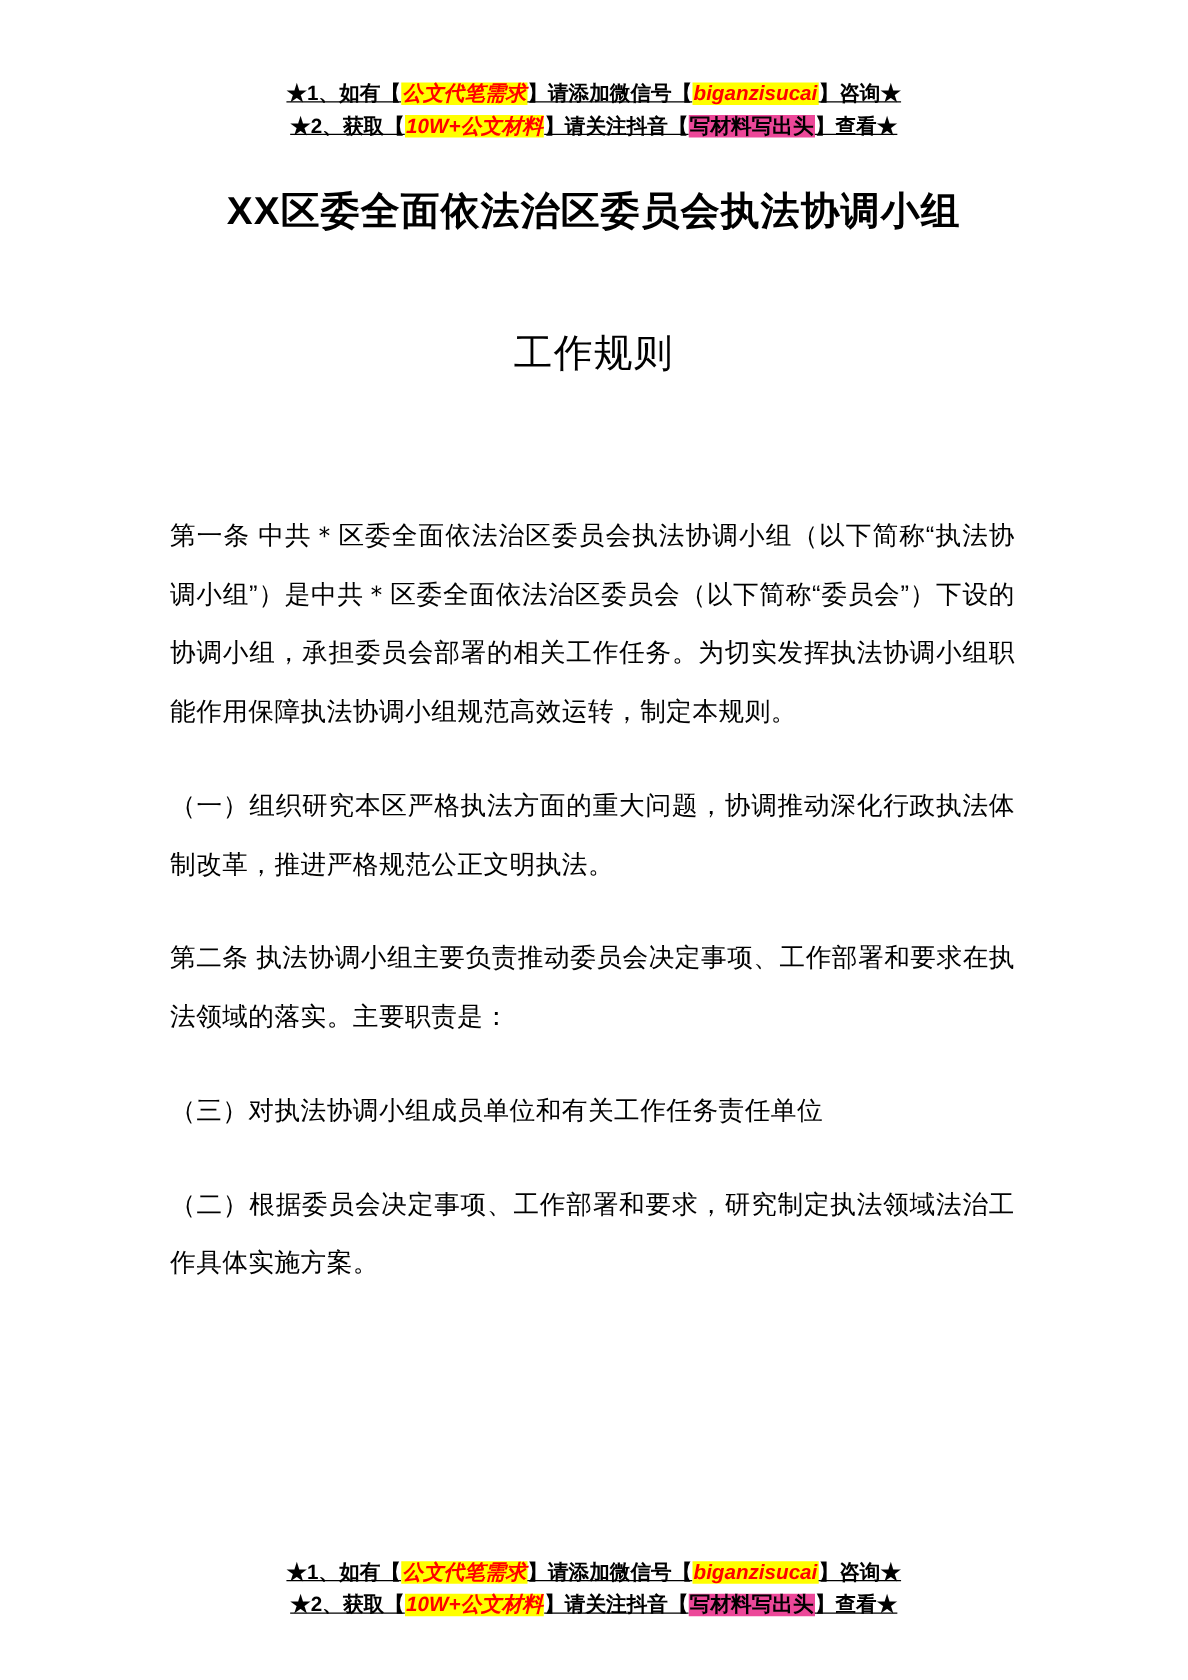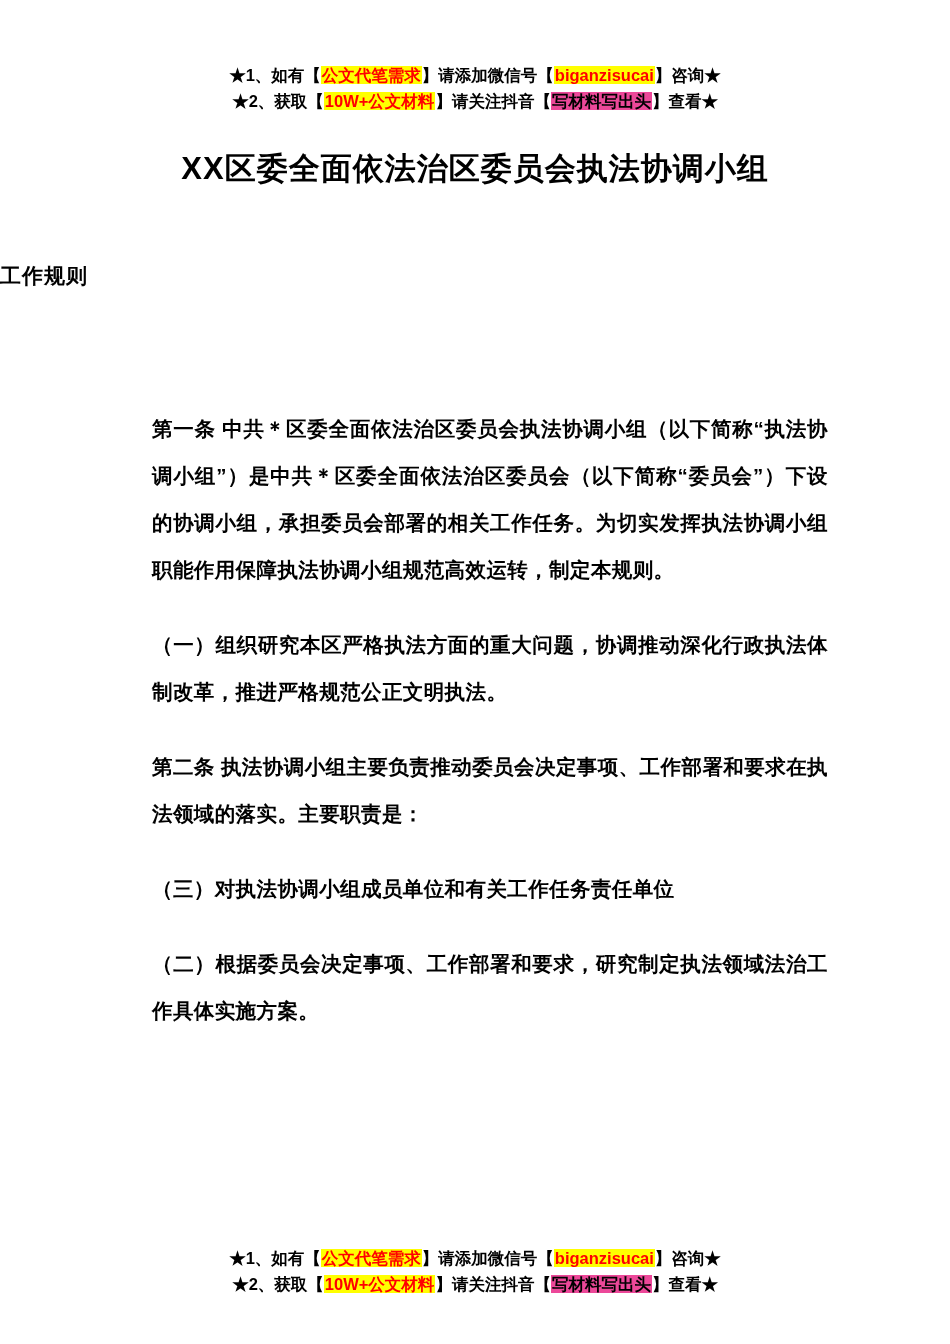--- a/index.html
+++ b/index.html
@@ -41,54 +41,55 @@
   .promo-bottom {
     position: absolute;
     top: 1245px;
     left: 0;
     right: 0;
   }
   .promo .hl-red {
     background: #ffff00;
     color: #ff0000;
     padding: 0 1px;
+    font-style: italic;
   }
   .promo .hl-black {
     background: #ec4899;
     color: #000000;
     padding: 0 1px;
   }
-  .promo .plain { color: #000000; }
+  .promo .plain { color: #000000; text-decoration: underline; }
 
   
   .doc-title {
     position: absolute;
     left: 0; right: 0;
     top: 148px;
     text-align: center;
     font-size: 31px;
     font-weight: bold;
     letter-spacing: 1px;
   }
   .doc-title-2 {
     position: absolute;
     left: 0; right: 0;
     top: 262px;
-    font-size: 21px;
-    font-weight: bold;
+    text-align: center;
+    font-size: 31px;
+    font-weight: normal;
     letter-spacing: 1px;
   }
 
   
   .body-area {
     position: absolute;
-    left: 152px;
+    left: 136px;
     top: 405px;
     width: 676px;
-    font-weight: bold;
   }
   p.para {
     margin: 0 0 28px 0;
     font-size: 20.5px;
     line-height: 47px;
     text-align: justify;
     text-justify: inter-ideograph;
     letter-spacing: 0.4px;
   }
   p.indent {

